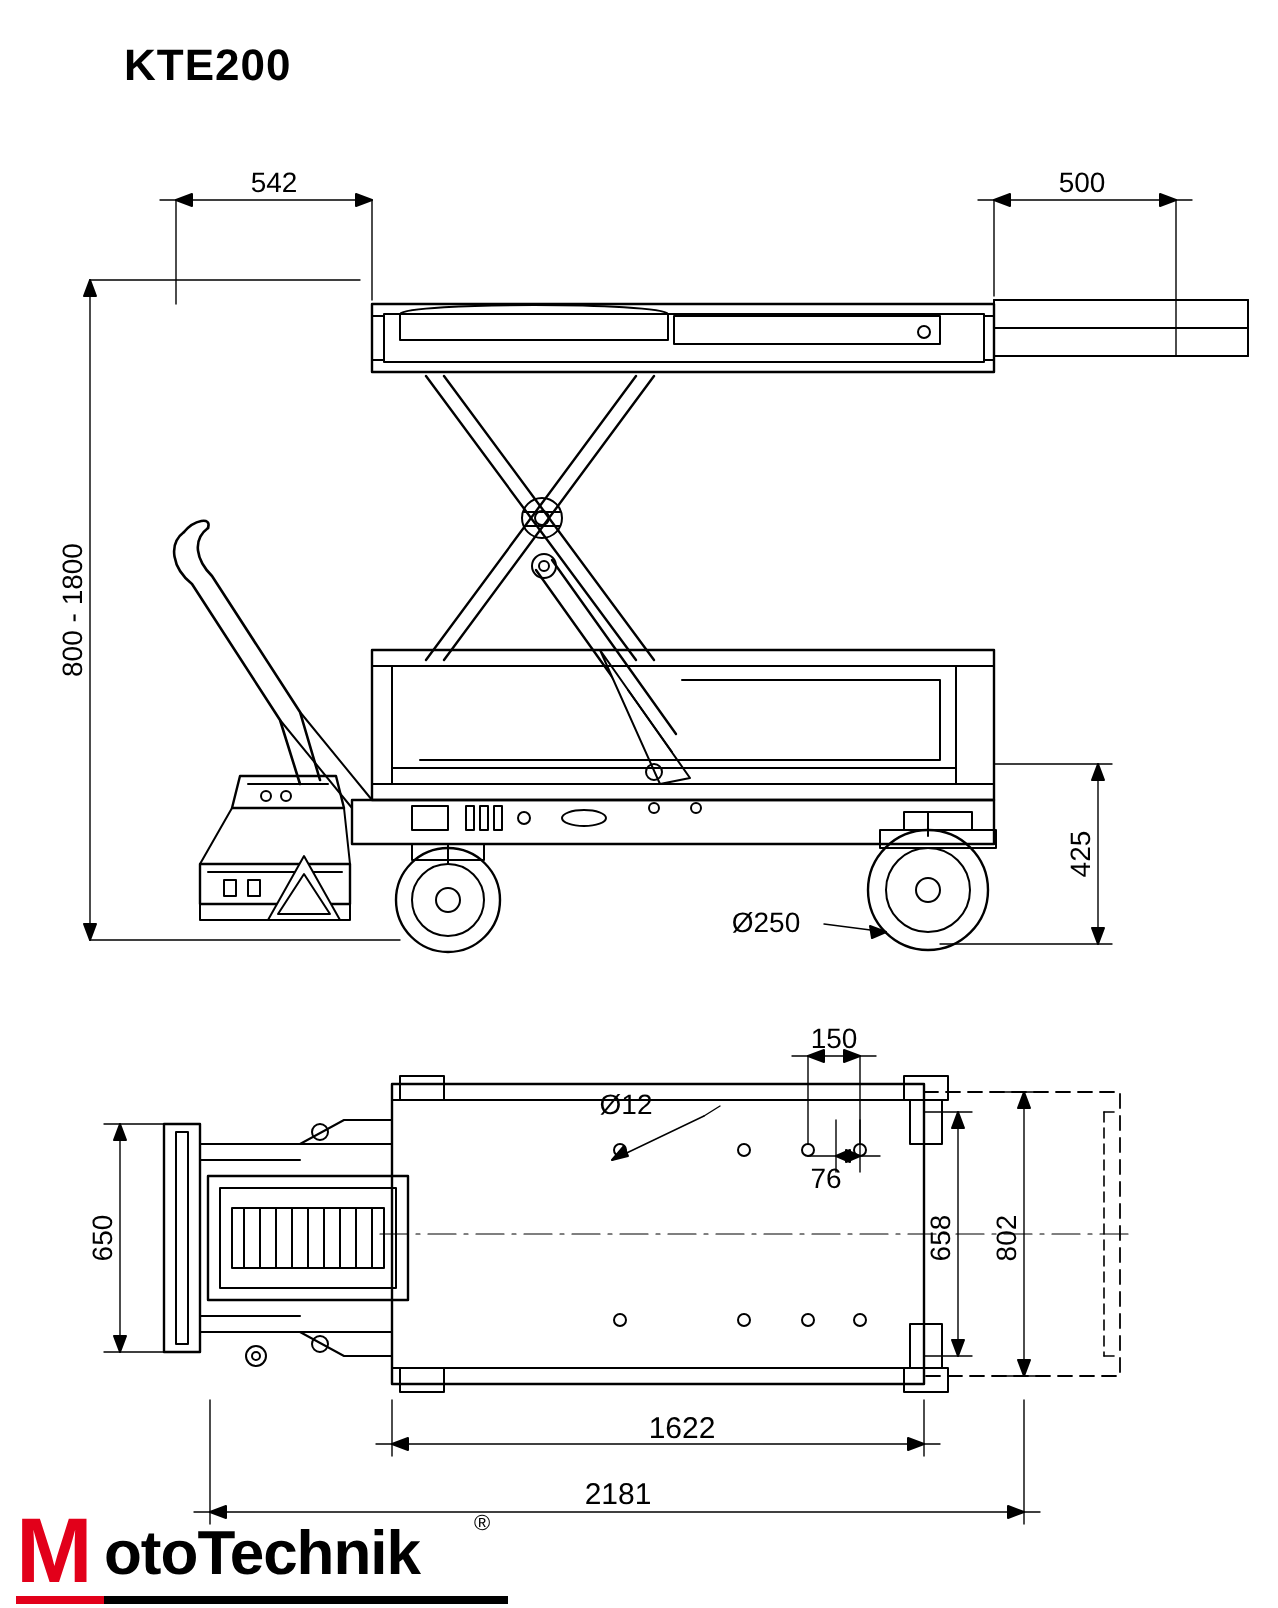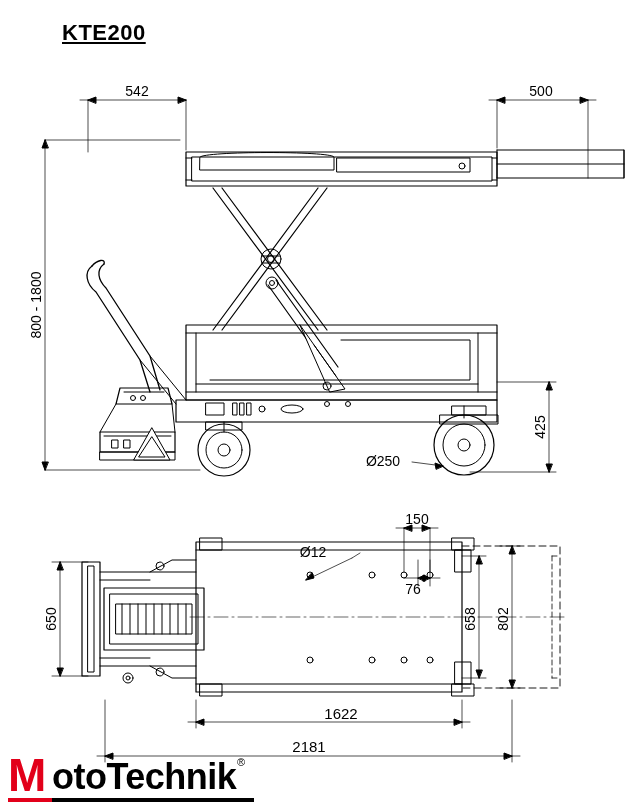--- a/index.html
+++ b/index.html
@@ -7,34 +7,34 @@
     width:639px;height:804px;
     background:#ffffff;
     font-family:"Liberation Sans", sans-serif;
     color:#000;
     position:relative;
     overflow:hidden;
   }
   .page{position:absolute;left:0;top:0;width:639px;height:804px;}
   #title{
     position:absolute;left:62px;top:20px;
-    font-size:22px;font-weight:bold;letter-spacing:0.5px;text-decoration:underline;
+    font-size:22px;font-weight:bold;letter-spacing:0.5px;
   }
   svg.draw{position:absolute;left:0;top:0;width:639px;height:804px;}
   .logo{
     position:absolute;left:8px;top:752px;width:300px;height:48px;
   }
   .logo .m{
     position:absolute;left:0;top:0;
     font-size:46px;font-weight:bold;color:#e2001a;
     line-height:46px;font-family:"Liberation Sans", sans-serif;
   }
   .logo .word{
     position:absolute;left:44px;top:8px;
-    font-size:36px;font-weight:bold;color:#000;
+    font-size:31px;font-weight:bold;color:#000;
     line-height:34px;letter-spacing:-0.5px;
   }
   .logo .reg{
     position:absolute;left:229px;top:4px;
     font-size:11px;color:#000;
   }
   .logo .bar{
     position:absolute;left:0px;top:46px;width:246px;height:4px;background:#000;
   }
   .logo .redbar{

